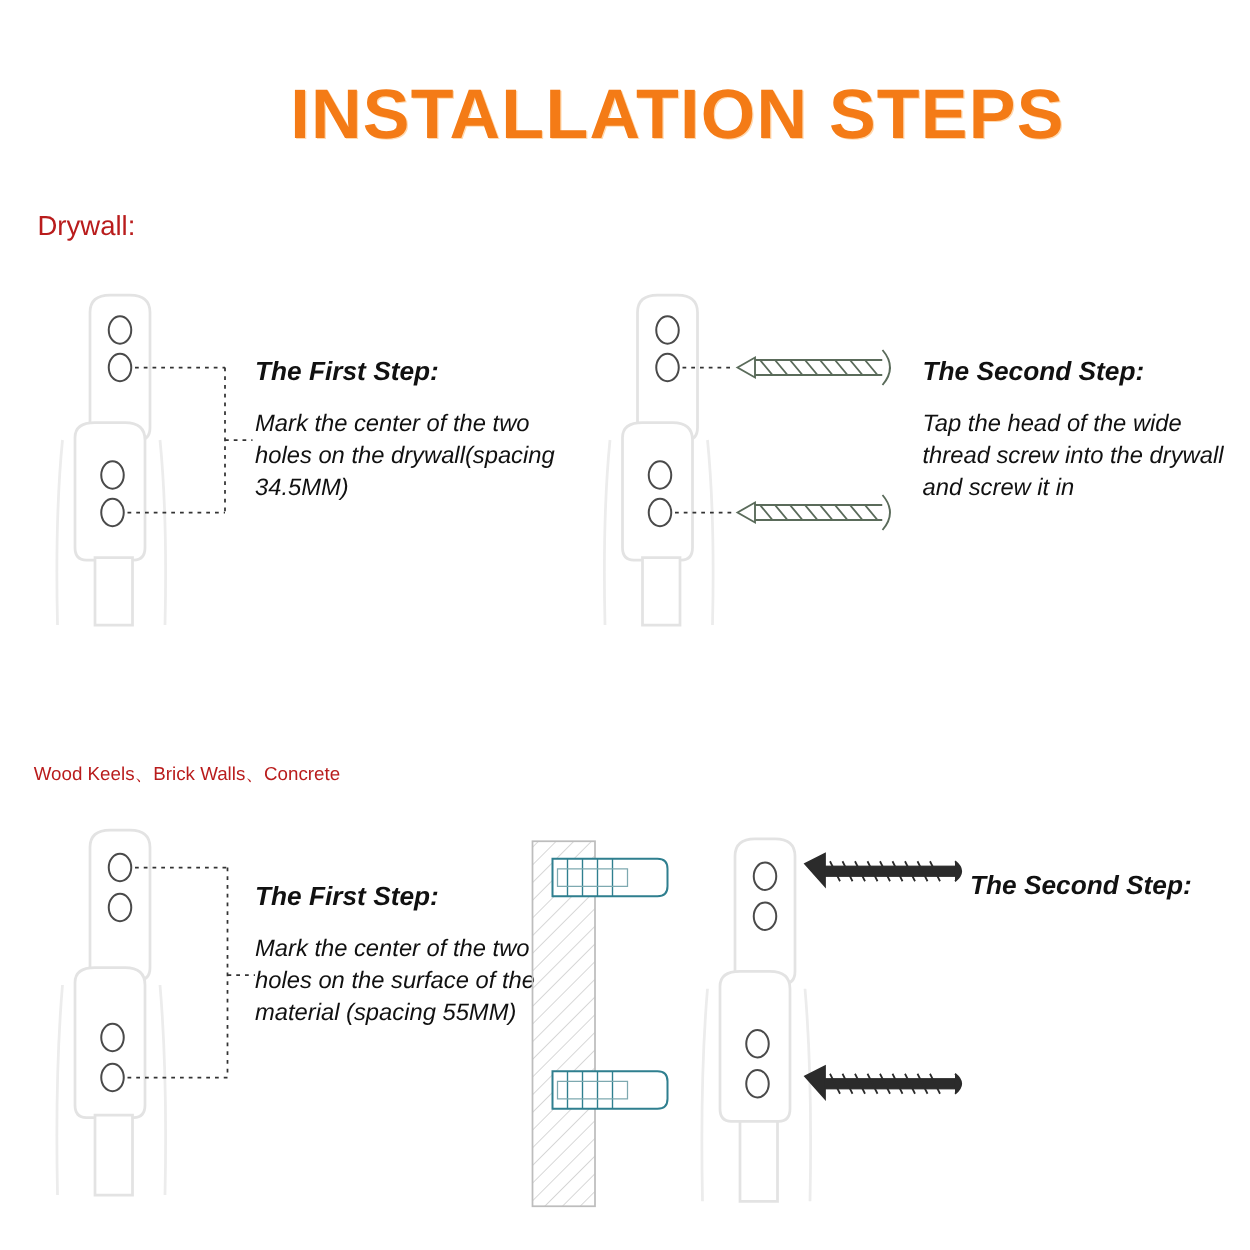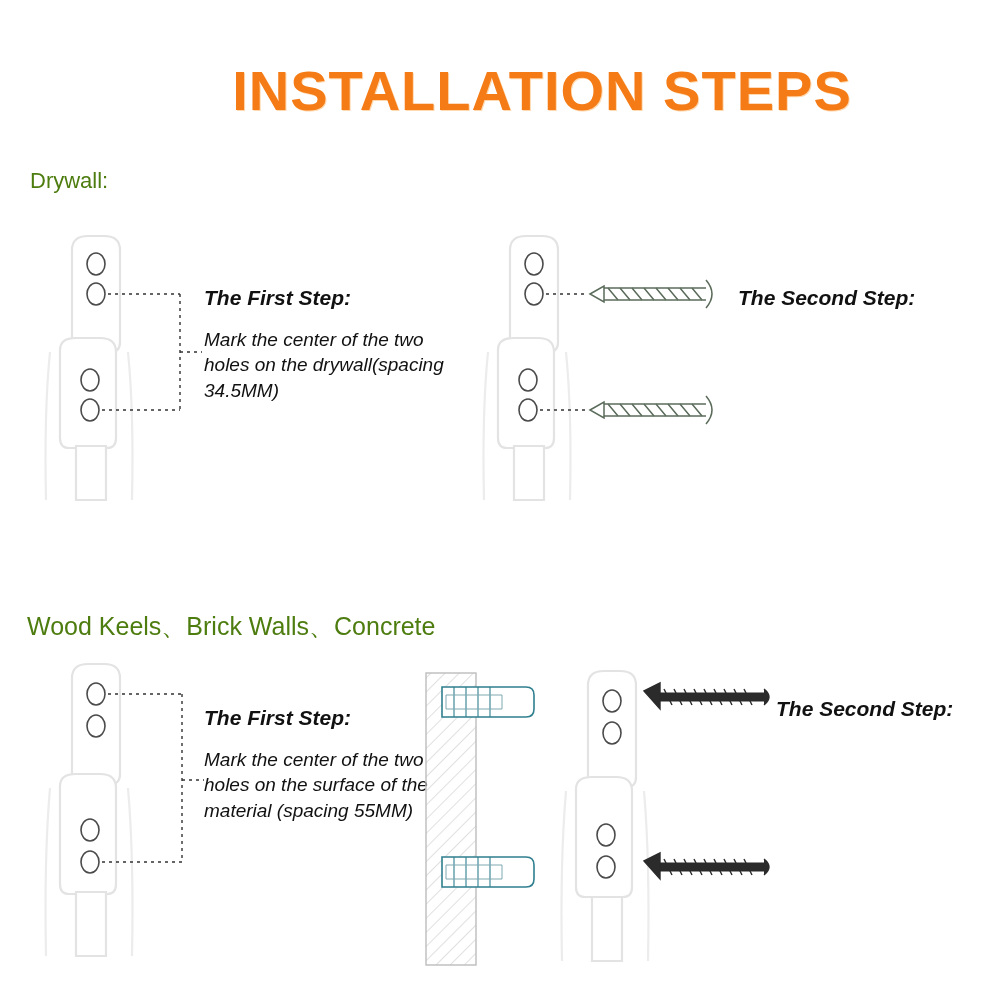--- a/index.html
+++ b/index.html
@@ -28,25 +28,25 @@
     letter-spacing: 1px;
     color: #f47b16;
     text-shadow: 1px 1px 0 #ffd9b0;
     margin-left: 42px;
   }
 
   
   .section-label {
     position: absolute;
     font-size: 22px;
-    color: #4d7c0f;
+    color: #b91c1c;
     white-space: nowrap;
   }
   #label-drywall { top: 168px; left: 30px; }
-  #label-hard    { top: 610px; left: 27px; font-size: 25px; }
+  #label-hard    { top: 610px; left: 27px; font-size: 15px; }
 
   
   .block {
     position: absolute;
     font-style: italic;
   }
   .step-head {
     font-size: 21px;
     font-weight: bold;
     color: #111;
@@ -146,20 +146,21 @@
       <path d="M126 184 H228"></path>
       <path d="M130 172 l10 12 M142 172 l10 12 M154 172 l10 12 M166 172 l10 12
                M178 172 l10 12 M190 172 l10 12 M202 172 l10 12 M214 172 l10 12"></path>
       <path d="M228 164 q12 14 0 28" fill="#ffffff"></path>
     </g>
   </svg>
 </div>
 
 <div class="block" id="txt-2">
   <div class="step-head">The Second Step:</div>
+  <div class="step-body">Tap the head of the wide thread screw into the drywall and screw it in</div>
 </div>
 
 <div class="section-label" id="label-hard">Wood Keels、Brick Walls、Concrete</div>
 
 <div class="art" id="art-3">
   <svg width="180" height="300" viewBox="0 0 180 300">
     <g fill="#ffffff" stroke="#e3e3e3" stroke-width="2.2">
       <path d="M32 18 q0 -14 16 -14 h16 q16 0 16 14 v96 q0 10 -9 10 h-30 q-9 0 -9 -10 z"></path>
       <path d="M20 126 q0 -12 16 -12 h24 q16 0 16 14 v96 q0 10 -9 10 h-38 q-9 0 -9 -10 z"></path>
       <path d="M36 232 h30 v64 h-30 z"></path>

